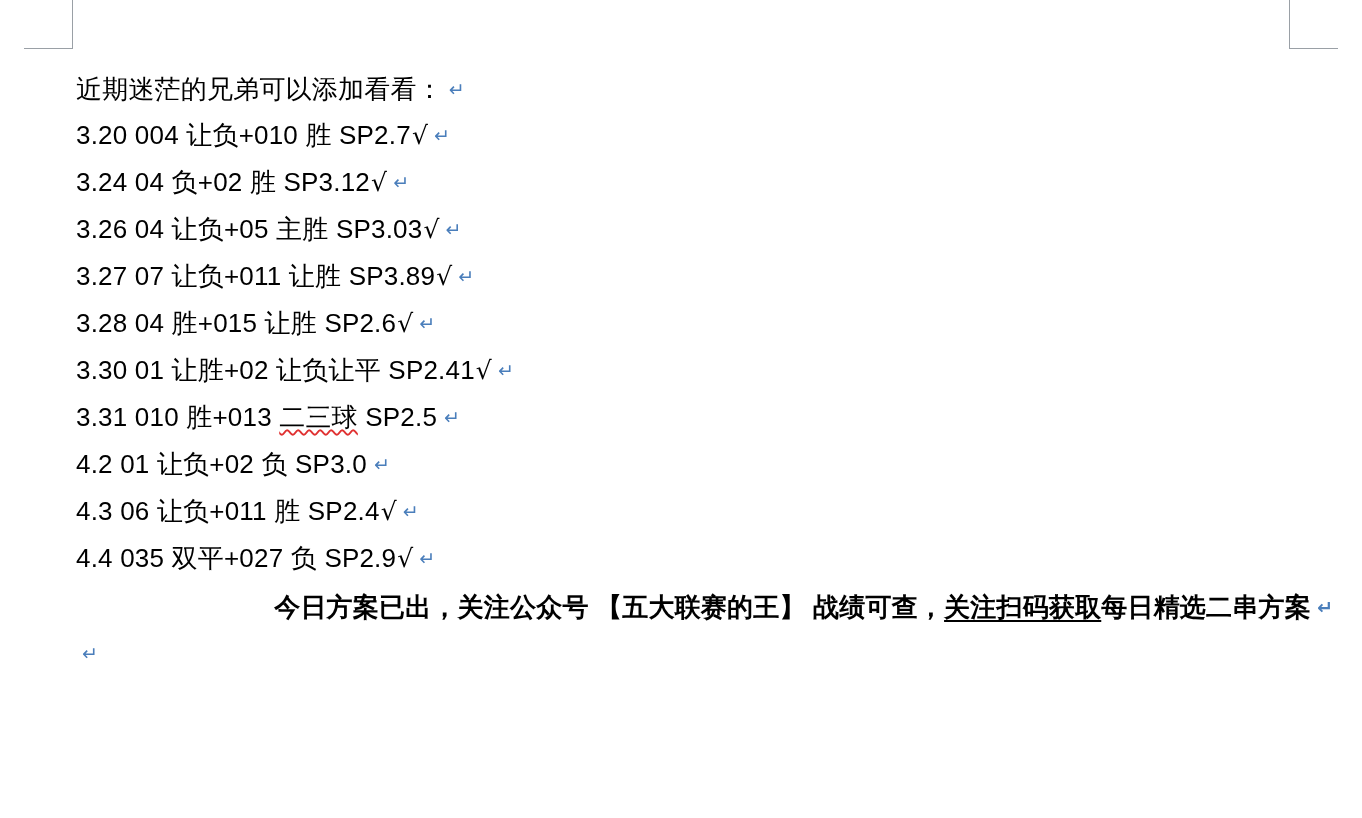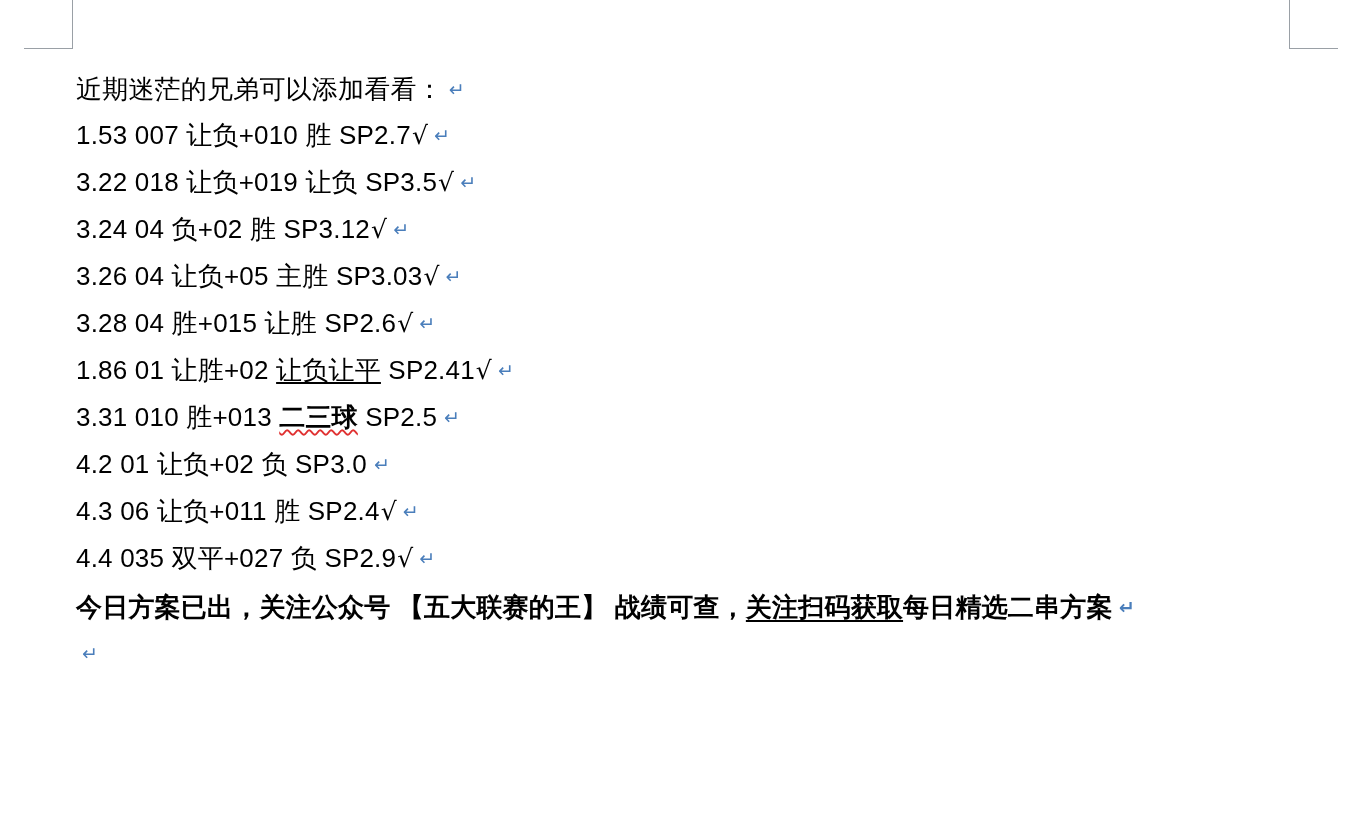--- a/index.html
+++ b/index.html
@@ -53,35 +53,34 @@
     font-family: "DejaVu Sans", sans-serif;
   }
 
   .check {
     font-family: "DejaVu Sans", sans-serif;
     font-size: 25px;
     margin-left: 1px;
   }
 
   .u-underline {
-    text-decoration: underline;
     text-underline-offset: 3px;
   }
 
   .spell-error {
     border-bottom: 2px wavy #e03131;
     text-decoration: underline wavy #e03131 2px;
     text-underline-offset: 3px;
-    font-weight: bold;
   }
 
   .line-final {
     font-weight: bold;
     font-size: 26px;
     line-height: 50px;
+    text-align: right;
   }
 
   .link-underline {
     text-decoration: underline;
     text-underline-offset: 4px;
   }
 
   .empty-line {
     font-size: 26px;
     line-height: 42px;
@@ -93,43 +92,43 @@
 <div class="crop-mark crop-tl"></div>
 <div class="crop-mark crop-tr"></div>
 
 <div class="doc-body">
 
   <div class="line">
     <span class="txt">近期迷茫的兄弟可以添加看看：</span><span class="pilcrow">↵</span>
   </div>
 
   <div class="line">
-    <span class="txt">1.53 007 让负+010 胜 SP2.7</span><span class="check">√</span><span class="pilcrow">↵</span>
+    <span class="txt">3.20 004 让负+010 胜 SP2.7</span><span class="check">√</span><span class="pilcrow">↵</span>
   </div>
 
 
-  <div class="line">
-    <span class="txt">3.22 018 让负+019 让负 SP3.5</span><span class="check">√</span><span class="pilcrow">↵</span>
-  </div>
 
   <div class="line">
     <span class="txt">3.24 04 负+02 胜 SP3.12</span><span class="check">√</span><span class="pilcrow">↵</span>
   </div>
 
   <div class="line">
     <span class="txt">3.26 04 让负+05 主胜 SP3.03</span><span class="check">√</span><span class="pilcrow">↵</span>
   </div>
 
+  <div class="line">
+    <span class="txt">3.27 07 让负+011 让胜 SP3.89</span><span class="check">√</span><span class="pilcrow">↵</span>
+  </div>
 
   <div class="line">
     <span class="txt">3.28 04 胜+015 让胜 SP2.6</span><span class="check">√</span><span class="pilcrow">↵</span>
   </div>
 
   <div class="line">
-    <span class="txt">1.86 01 让胜+02 </span><span class="txt u-underline">让负让平</span><span class="txt"> SP2.41</span><span class="check">√</span><span class="pilcrow">↵</span>
+    <span class="txt">3.30 01 让胜+02 </span><span class="txt u-underline">让负让平</span><span class="txt"> SP2.41</span><span class="check">√</span><span class="pilcrow">↵</span>
   </div>
 
   <div class="line">
     <span class="txt">3.31 010 胜+013 </span><span class="txt spell-error">二三球</span><span class="txt"> SP2.5</span><span class="check"></span><span class="pilcrow">↵</span>
   </div>
 
 
   <div class="line">
     <span class="txt">4.2 01 让负+02 负 SP3.0</span><span class="check"></span><span class="pilcrow">↵</span>
   </div>

